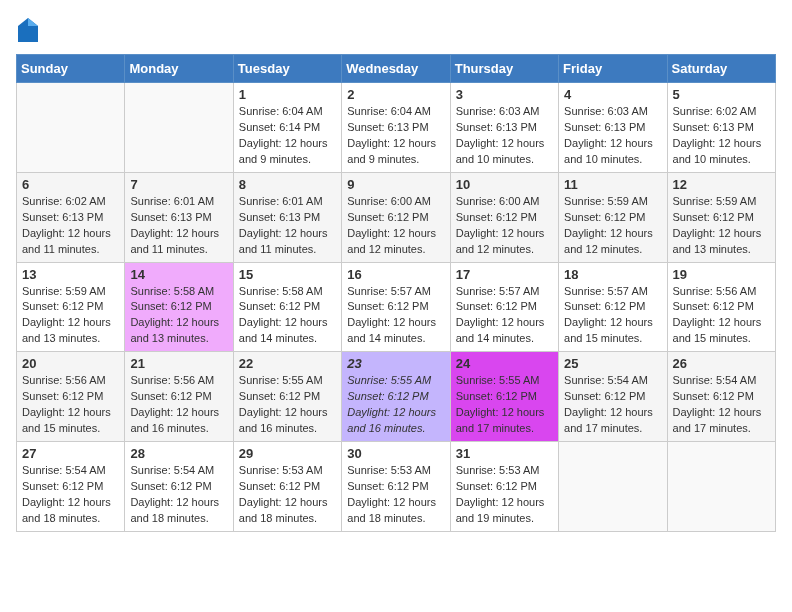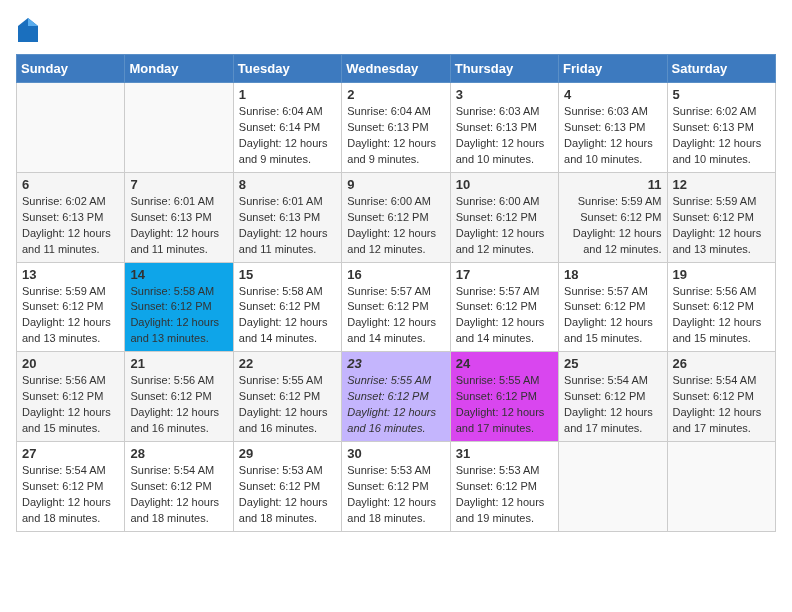--- a/index.html
+++ b/index.html
@@ -187,41 +187,41 @@
           <div class="day-info" style="white-space: pre-line;">Sunrise: 6:00 AM
 Sunset: 6:12 PM
 Daylight: 12 hours and 12 minutes.</div>
         </td>
         <td style="background: rgb(245, 245, 245);">
           <span class="day-num">10</span>
           <div class="day-info" style="white-space: pre-line;">Sunrise: 6:00 AM
 Sunset: 6:12 PM
 Daylight: 12 hours and 12 minutes.</div>
         </td>
-        <td style="background: rgb(245, 245, 245); text-align: right;">
+        <td style="background: rgb(245, 245, 245);">
           <span class="day-num">11</span>
           <div class="day-info" style="white-space: pre-line;">Sunrise: 5:59 AM
 Sunset: 6:12 PM
 Daylight: 12 hours and 12 minutes.</div>
         </td>
         <td style="background: rgb(245, 245, 245);">
           <span class="day-num">12</span>
           <div class="day-info" style="white-space: pre-line;">Sunrise: 5:59 AM
 Sunset: 6:12 PM
 Daylight: 12 hours and 13 minutes.</div>
         </td>
       </tr>
       <tr>
         <td style="background: rgb(255, 255, 255);">
           <span class="day-num">13</span>
           <div class="day-info" style="white-space: pre-line;">Sunrise: 5:59 AM
 Sunset: 6:12 PM
 Daylight: 12 hours and 13 minutes.</div>
         </td>
-        <td style="background: #0ea5e9;">
+        <td style="background: #f0abfc;">
           <span class="day-num">14</span>
           <div class="day-info" style="white-space: pre-line;">Sunrise: 5:58 AM
 Sunset: 6:12 PM
 Daylight: 12 hours and 13 minutes.</div>
         </td>
         <td style="background: rgb(255, 255, 255);">
           <span class="day-num">15</span>
           <div class="day-info" style="white-space: pre-line;">Sunrise: 5:58 AM
 Sunset: 6:12 PM
 Daylight: 12 hours and 14 minutes.</div>

